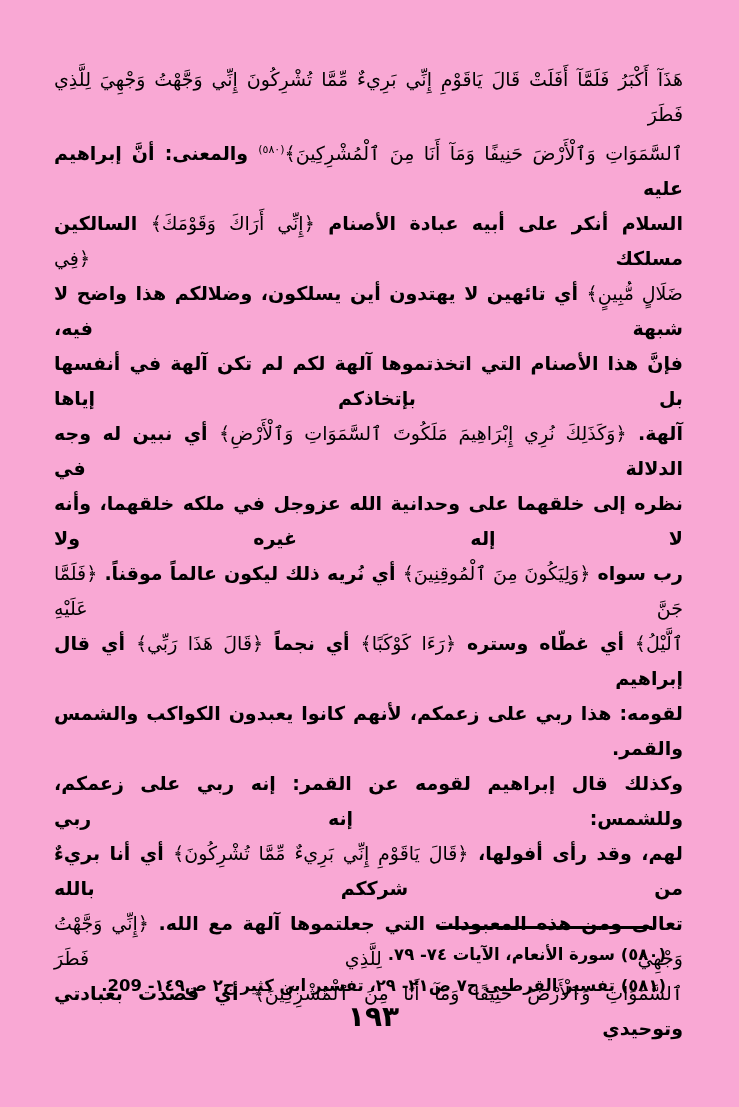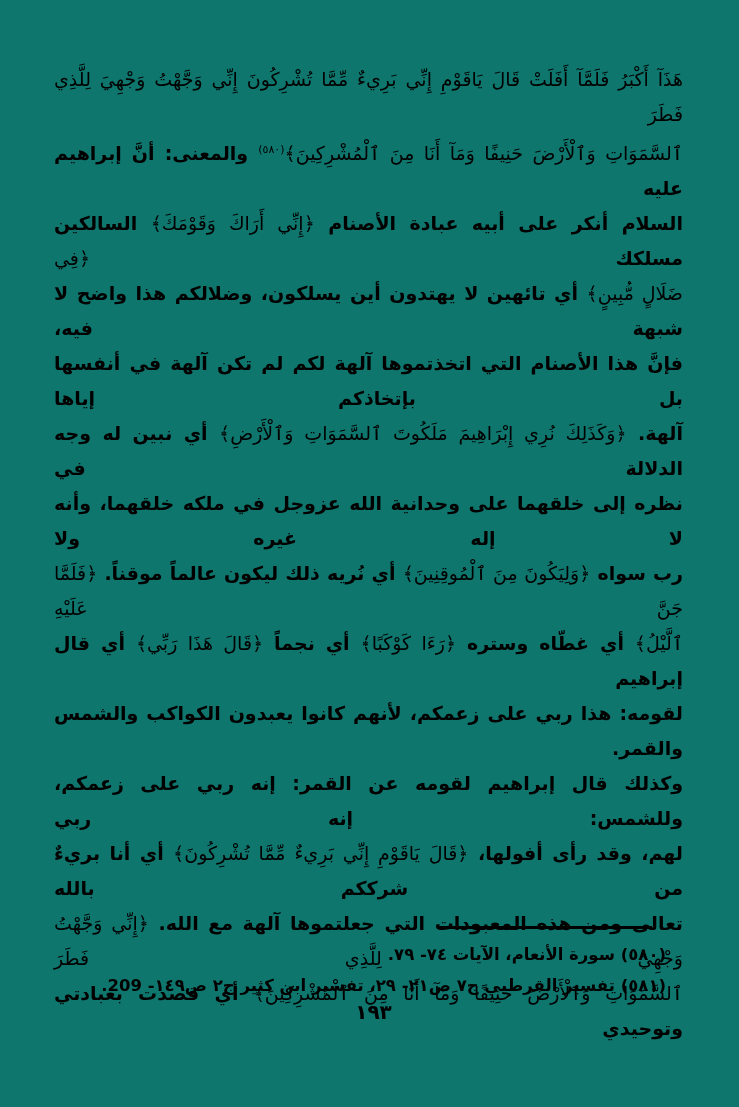--- a/index.html
+++ b/index.html
@@ -1,19 +1,19 @@
 <!DOCTYPE html>
 <html lang="ar" dir="rtl"><head>
 <meta charset="utf-8">
 <style>
   html,body{margin:0;padding:0;background:#e8e8e8;}
   .page{
     position:relative;
     width:739px;height:1107px;
-    background:#0f766e;
+    background:#f9a8d4;
     margin:0 auto;
     font-family:"DejaVu Sans",sans-serif;
     color:#000;
     direction:rtl;
     overflow:hidden;
   }
   .text-block{
     position:absolute;
     top:62px;right:56px;left:54px;
   }
@@ -37,21 +37,21 @@
   .fn-line{
     font-size:16.5px;font-weight:700;
     line-height:31px;
     text-align:right;
     margin-right:-14px;
   }
   .page-number{
     position:absolute;
     top:1000px;left:0;right:0;
     text-align:center;
-    font-size:20px;font-weight:700;
+    font-size:28px;font-weight:700;
     letter-spacing:2px;
     padding-left:8px;
   }
 </style>
 </head>
 <body>
 
 <div class="page">
 
   <div class="text-block">

